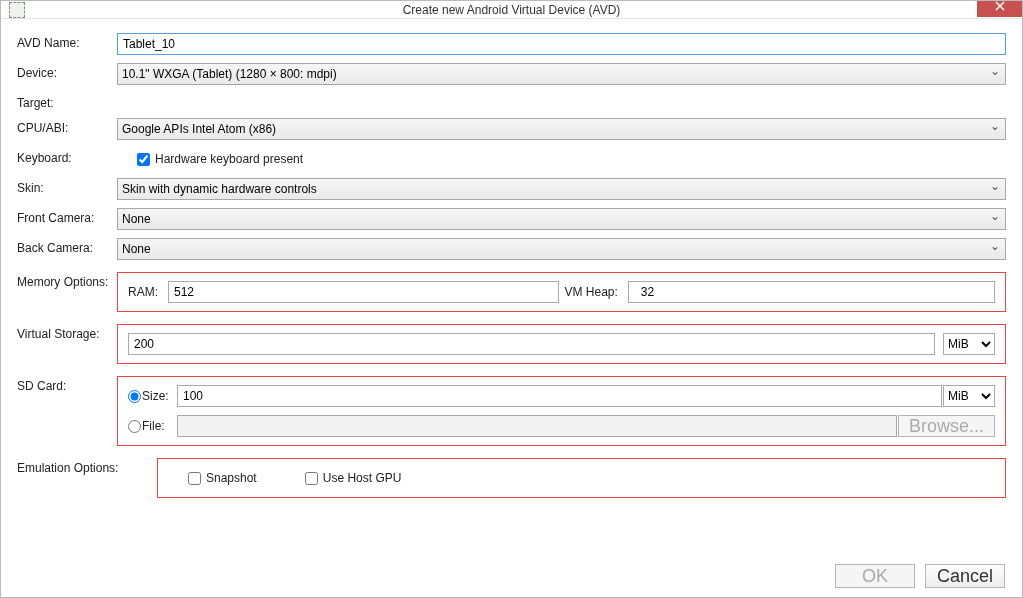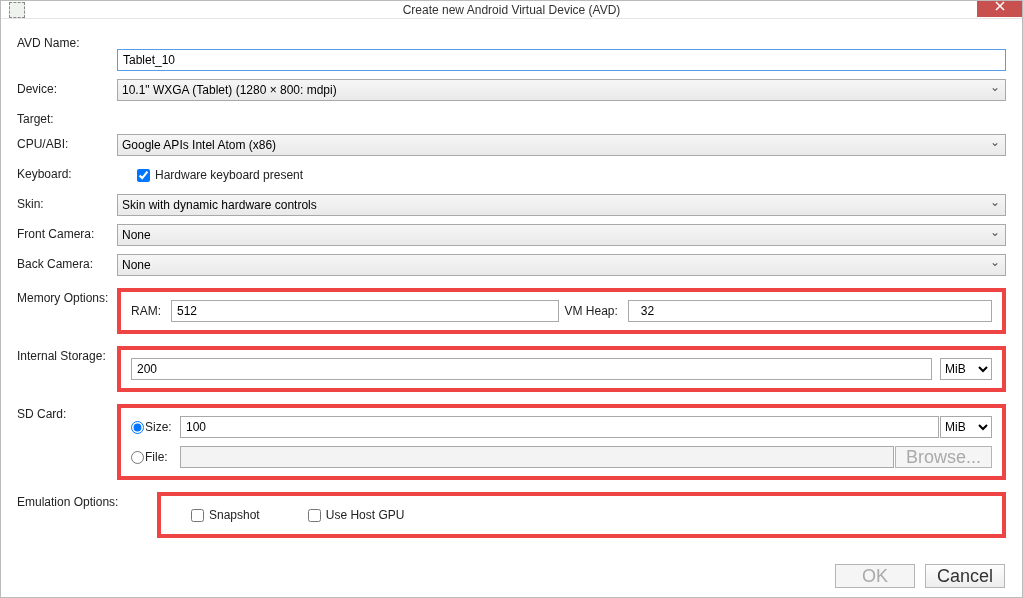--- a/index.html
+++ b/index.html
@@ -71,21 +71,20 @@
     width: 100%;
     height: 22px;
     border: 1px solid #a9a9a9;
     padding: 0 5px;
     font-size: 12px;
     font-family: inherit;
     background: #fff;
   }
   input[type="text"].textbox.focused {
     border: 1px solid #569de5;
-    margin-top: 16px;
   }
   select.dropdown, .dropdown-like {
     width: 100%;
     height: 22px;
     border: 1px solid #a9a9a9;
     padding: 0 4px;
     font-size: 12px;
     font-family: inherit;
     background: linear-gradient(#f6f6f6,#e9e9e9);
     appearance: none;
@@ -108,21 +107,21 @@
     display: flex;
     align-items: center;
     gap: 5px;
     height: 22px;
     margin-left: 20px;
   }
   input[type="checkbox"] {
     width: 13px; height: 13px;
   }
   .group {
-    border: 4px solid #ef4444;
+    border: 1px solid #ef4444;
     padding: 8px 10px;
     flex: 1;
     display: flex;
     flex-direction: column;
     gap: 8px;
   }
   .group.inline-row {
     flex-direction: row;
     align-items: center;
     gap: 8px;
@@ -266,21 +265,21 @@
         </div>
         <div class="half">
           <span class="sublabel">VM Heap:</span>
           <input type="text" class="textbox" style="flex: 1 1 0%; padding-left: 12px;" value="32">
         </div>
       </div>
     </div>
   </div>
 
   <div class="row gap-top">
-    <div class="label">Internal Storage:</div>
+    <div class="label">Virtual Storage:</div>
     <div class="group inline-row">
       <input type="text" class="textbox" style="flex: 1 1 0%;" value="200">
       <div class="unit-select-wrap">
         <select>
           <option>MiB</option>
         </select>
       </div>
     </div>
   </div>
 

